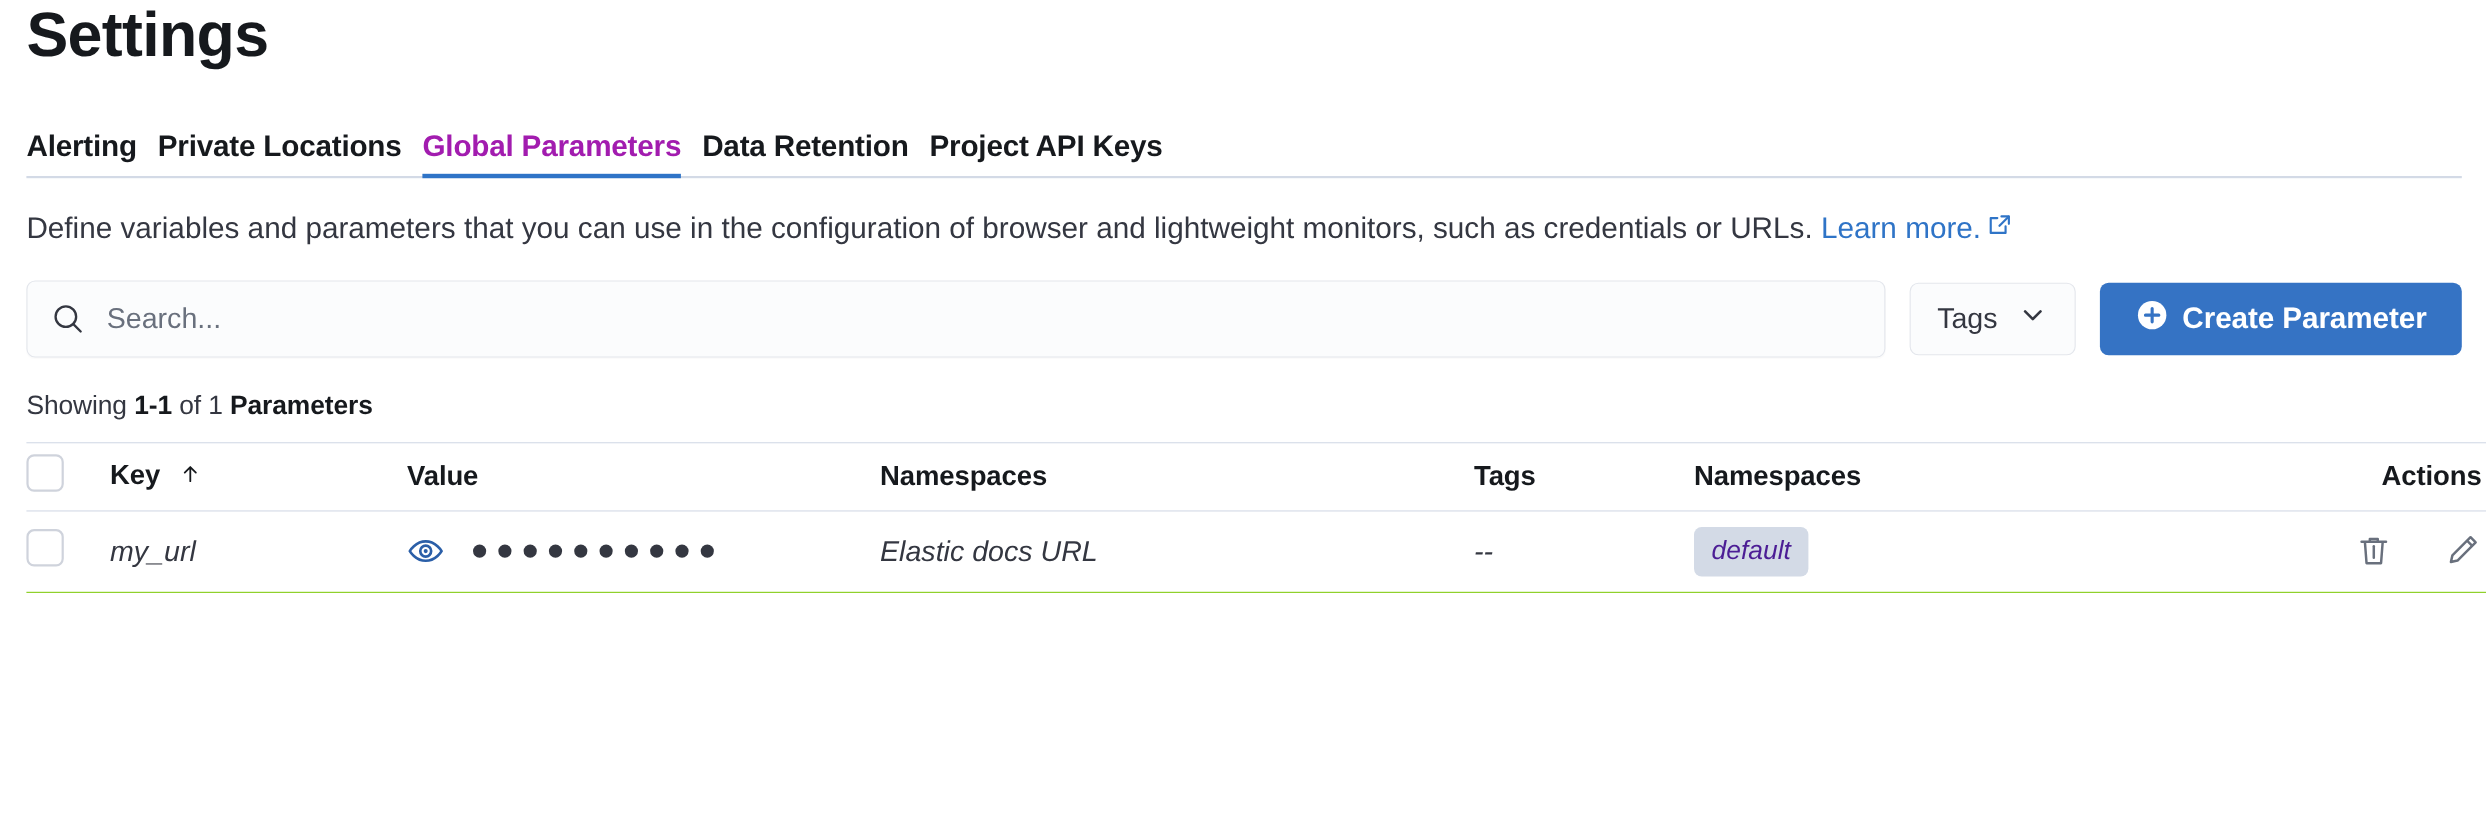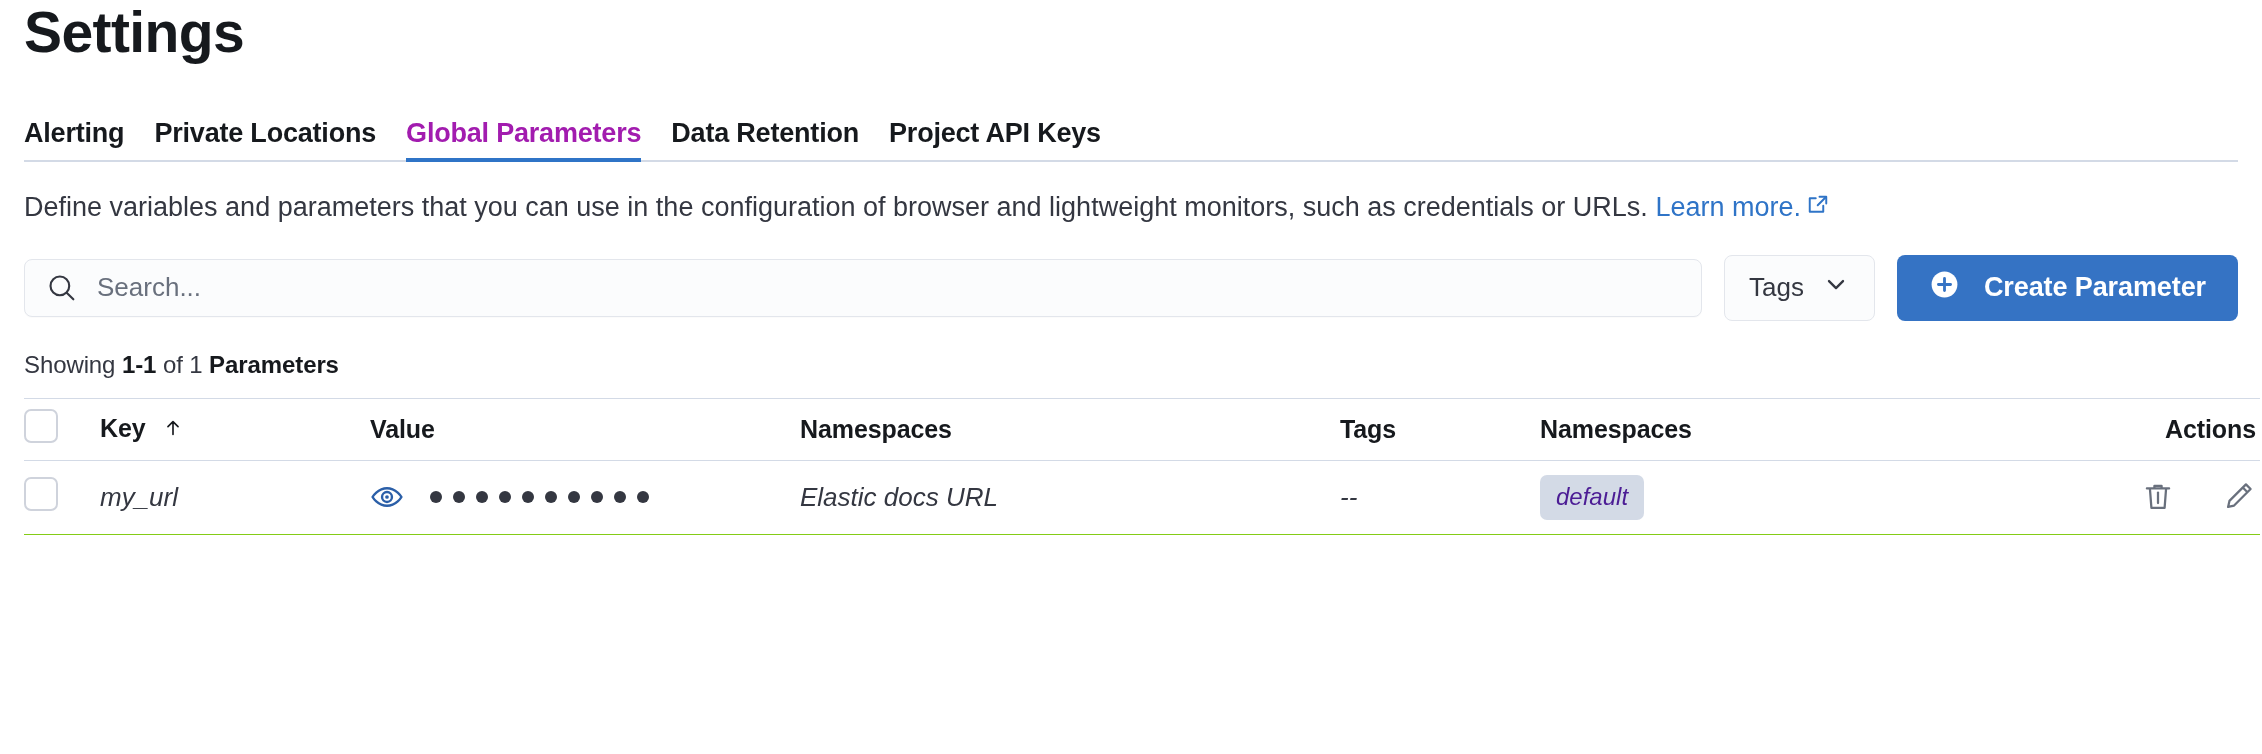--- a/index.html
+++ b/index.html
@@ -35,21 +35,21 @@
   
   .tabs-wrap {
     position: relative;
     margin-top: 33px;
     border-bottom: 2px solid #d3dae6;
     height: 63px;
   }
   .tabs {
     display: flex;
     align-items: center;
-    gap: 30px;
+    gap: 19px;
     height: 100%;
   }
   .tab {
     position: relative;
     font-size: 27px;
     font-weight: 700;
     color: #16191d;
     background: none;
     border: none;
     padding: 8px 0 0 0;
@@ -93,21 +93,21 @@
 
   
   .search-row {
     display: flex;
     align-items: center;
     gap: 22px;
     margin-top: 28px;
   }
   .search-box {
     flex: 1 1 auto;
-    height: 58px;
+    height: 70px;
     background: #fbfcfd;
     border: 1px solid #e3e6ec;
     border-radius: 8px;
     display: flex;
     align-items: center;
     padding: 0 20px;
     box-shadow: 0 1px 1px rgba(0,0,0,0.02);
     cursor: text;
   }
   .search-box .mag {
@@ -148,21 +148,21 @@
   }
 
   .create-btn {
     flex: 0 0 auto;
     height: 66px;
     background: #3573c4;
     border: none;
     border-radius: 8px;
     display: flex;
     align-items: center;
-    gap: 24px;
+    gap: 12px;
     padding: 0 32px;
     color: #ffffff;
     font-size: 27px;
     font-weight: 700;
     cursor: pointer;
     font-family: "Liberation Sans", sans-serif;
     letter-spacing: -0.1px;
   }
 
   

